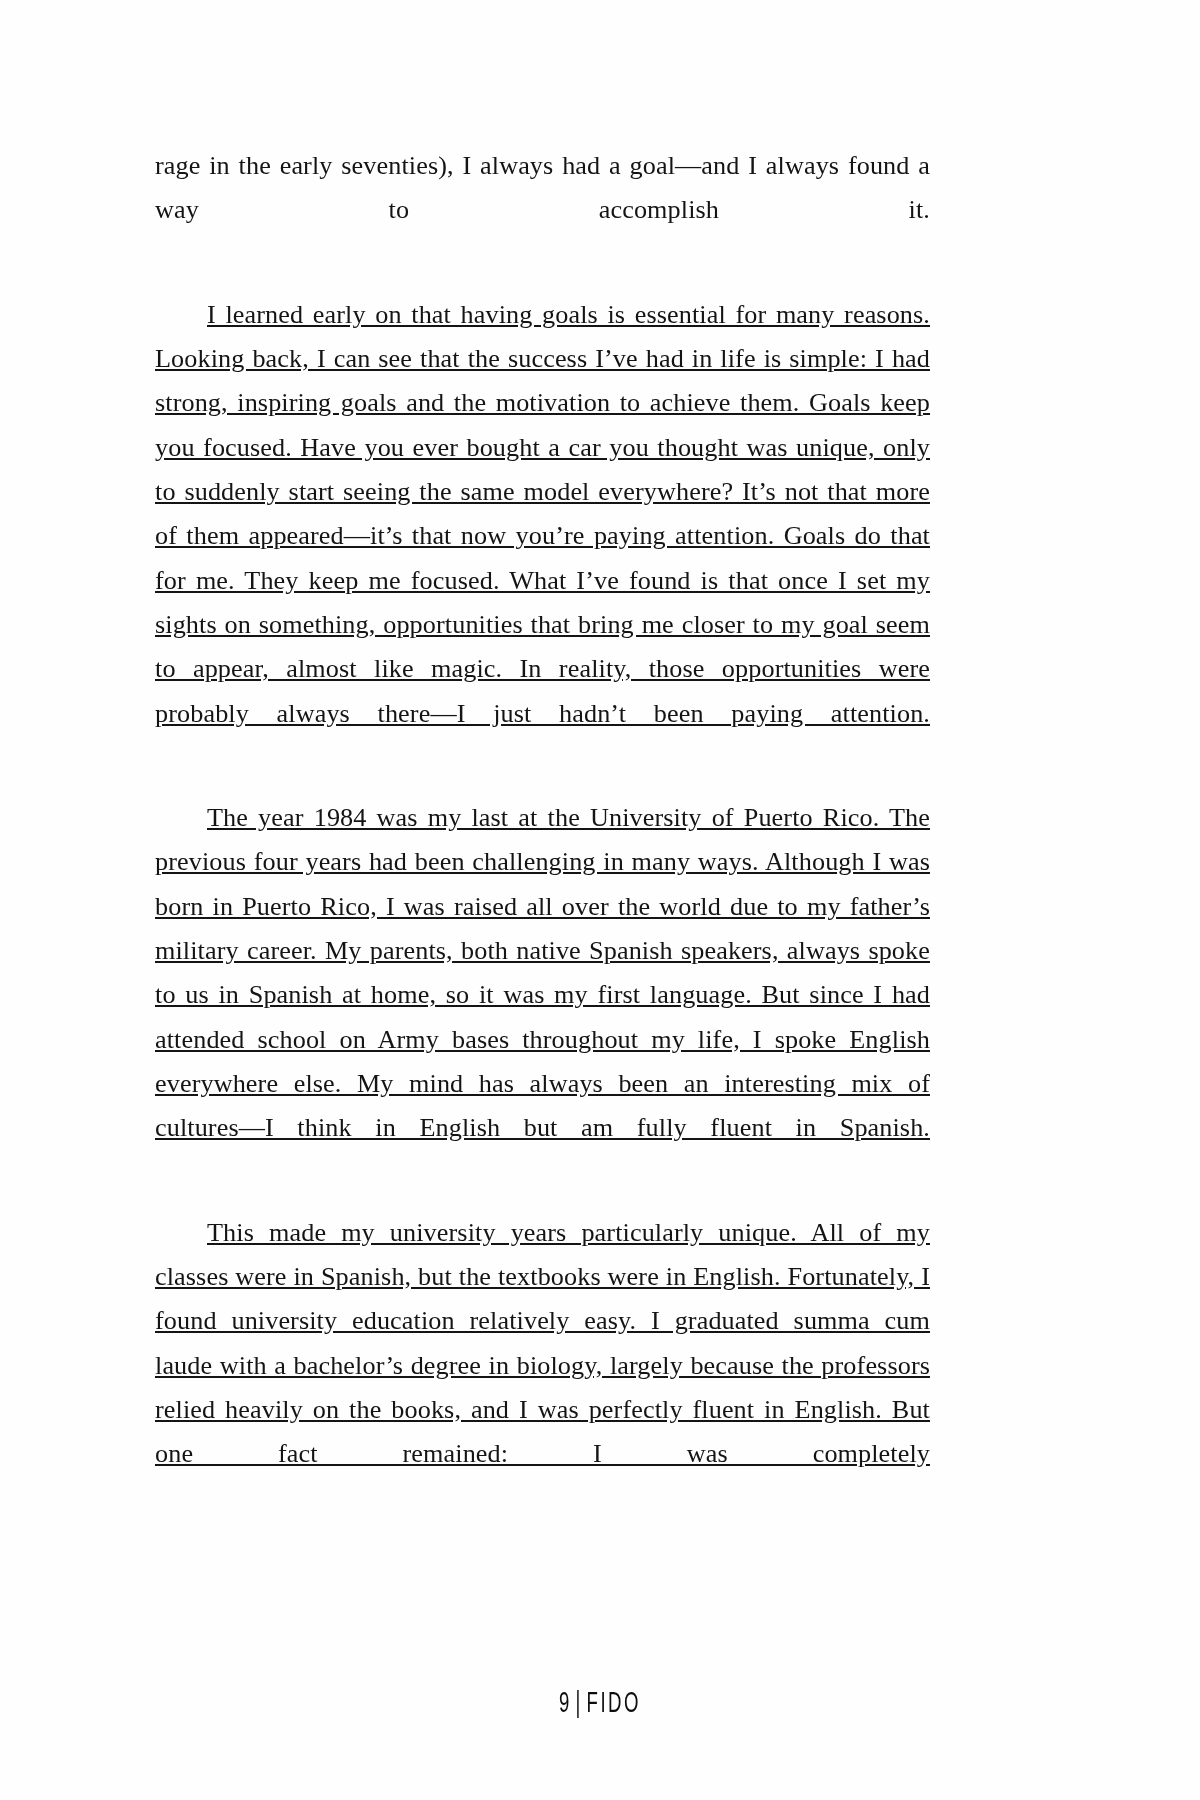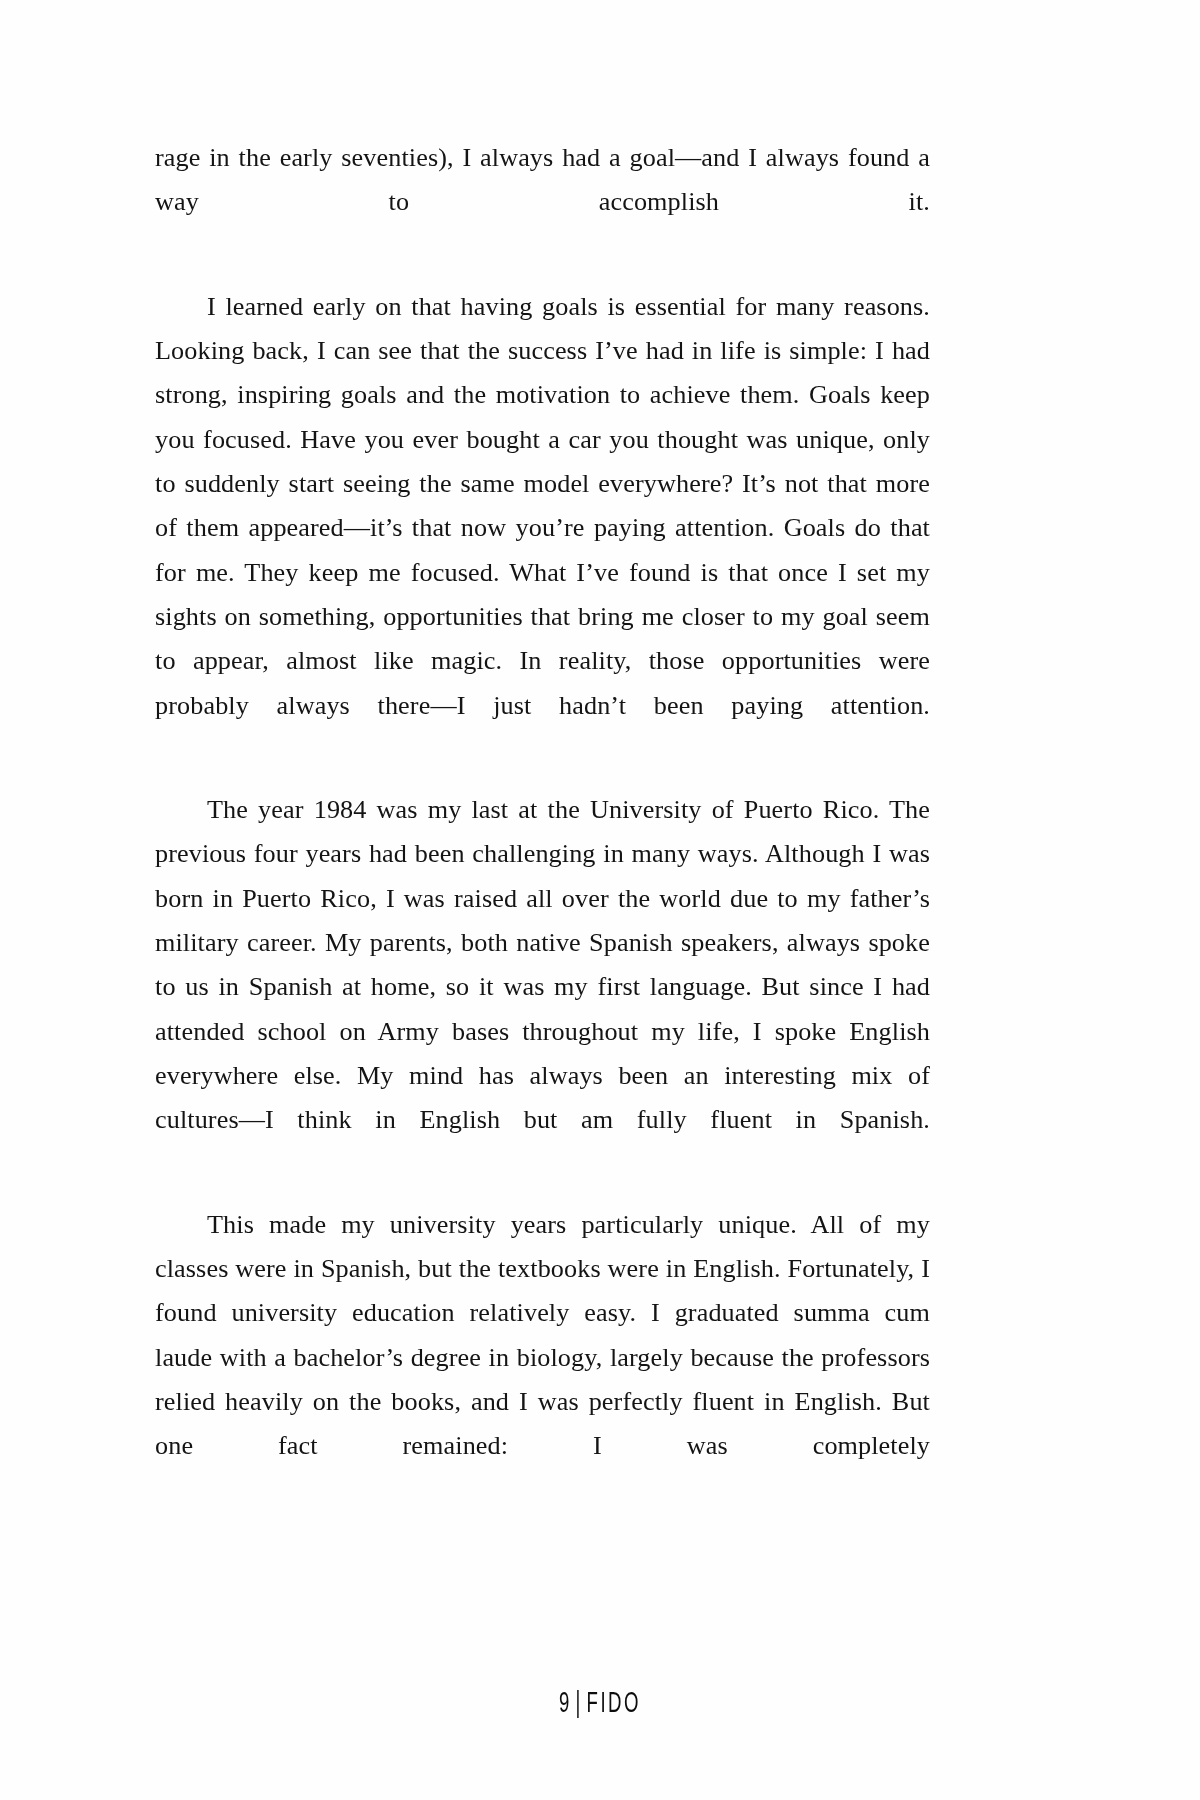--- a/index.html
+++ b/index.html
@@ -24,41 +24,42 @@
   }
 
   .text-block {
     position: absolute;
     left: 155px;
     top: 132px;
     width: 775px;
   }
 
   .para {
-    margin: 4px 0 0 0;
+    margin: 12px 0 0 0;
     text-align: justify;
     text-justify: inter-word;
     font-size: 26.2px;
     line-height: 44.3px;
     letter-spacing: 0.1px;
     word-spacing: 0.2px;
     color: #141414;
     -webkit-font-smoothing: antialiased;
   }
 
   .para.continuation {
     text-indent: 0;
   }
 
   .para.indented {
     text-indent: 52px;
   }
 
   .para + .para {
     margin-top: 16px;
+    text-decoration: underline;
   }
 
   
   .para:after {
     content: "";
     display: inline-block;
     width: 100%;
   }
 
   .footer {

